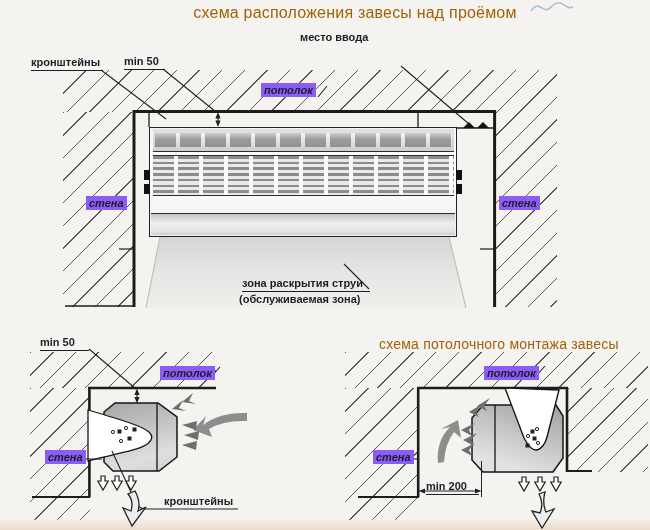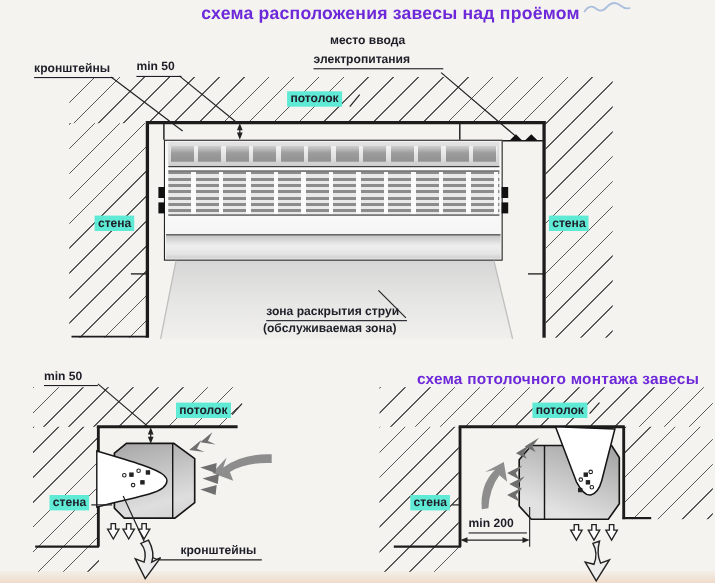--- a/index.html
+++ b/index.html
@@ -2,22 +2,22 @@
 <html><head>
 <meta charset="utf-8">
 <style>
   html,body{margin:0;padding:0;}
   body{font-family:"Liberation Sans","DejaVu Sans",sans-serif;background:#e8e8e8;}
   #stage{position:relative;width:650px;height:530px;background:#f4f3ef;overflow:hidden;}
   .abs{position:absolute;}
   .hatch{position:absolute;background:repeating-linear-gradient(135deg,rgba(45,45,45,.78) 0 1px,transparent 1px 16px);}
   .lbl{position:absolute;color:#1e1e28;font-size:11px;font-weight:bold;line-height:12px;text-align:left;z-index:30;white-space:nowrap;}
   .lbl.ul{border-bottom:1.2px solid #1e1e28;padding-bottom:2px;}
-  .lbl.onhatch{background:#5eead4;padding:1px 3px;}
-  .title{position:absolute;color:#6d28d9;font-weight:bold;z-index:30;white-space:nowrap;letter-spacing:.2px;}
+  .lbl.onhatch{background:#8b5cf6;padding:1px 3px;font-style:italic;}
+  .title{position:absolute;color:#a16207;font-weight:normal;z-index:30;white-space:nowrap;letter-spacing:.2px;}
   svg{position:absolute;left:0;top:0;z-index:20;}
   .unitfill{position:absolute;z-index:10;}
 </style>
 </head>
 <body>
 
 <div id="stage">
 
   <div class="hatch" style="left:63px;top:70px;width:494px;height:42px;"></div>
   <div class="hatch" style="left:63px;top:112px;width:70px;height:195px;"></div>
@@ -183,30 +183,29 @@
       <path d="M554,477 v5 h-3.2 l5.2,9 5.2,-9 h-3.2 v-5 z"></path>
       <path d="M545,492 q-3,11 1,20 l8,-3 -12,19 -10,-17 8,2 q4,-10 -1,-19 z" fill="#ededed" stroke-width="1.3"></path>
     </g>
   </svg>
 
   <div class="title" style="left:125px;top:4px;width:460px;font-size:16px;text-align:center;">схема расположения завесы над проёмом</div>
 
   <div class="lbl ul" style="left:31px;top:56px;width:72px;">кронштейны</div>
   <div class="lbl ul" style="left:124px;top:55px;width:41px;">min 50</div>
   <div class="lbl" style="left:300px;top:31px;width:92px;">место ввода</div>
-  <div class="lbl ul" style="left:285px;top:48px;width:118px;">электропитания</div>
   <div class="lbl onhatch" style="left:261px;top:83px;">потолок</div>
   <div class="lbl onhatch" style="left:86px;top:196px;">стена</div>
   <div class="lbl onhatch" style="left:499px;top:196px;">стена</div>
   <div class="lbl" style="left:239px;top:293px;width:134px;">(обслуживаемая зона)</div>
   <div class="lbl ul" style="left:242px;top:277px;width:128px;">зона раскрытия струи</div>
 
   <div class="lbl ul" style="left:40px;top:336px;width:49px;">min 50</div>
   <div class="lbl onhatch" style="left:160px;top:366px;">потолок</div>
   <div class="lbl onhatch" style="left:45px;top:450px;">стена</div>
   <div class="lbl" style="left:164px;top:495px;width:74px;">кронштейны</div>
 
   <div class="title" style="left:379px;top:336px;font-size:14px;">схема потолочного монтажа завесы</div>
   <div class="lbl onhatch" style="left:484px;top:366px;">потолок</div>
   <div class="lbl onhatch" style="left:373px;top:450px;">стена</div>
-  <div class="lbl ul" style="left:426px;top:470px;width:53px;">min 200</div>
+  <div class="lbl ul" style="left:426px;top:480px;width:53px;">min 200</div>
 
 </div>
 
 </body></html>

